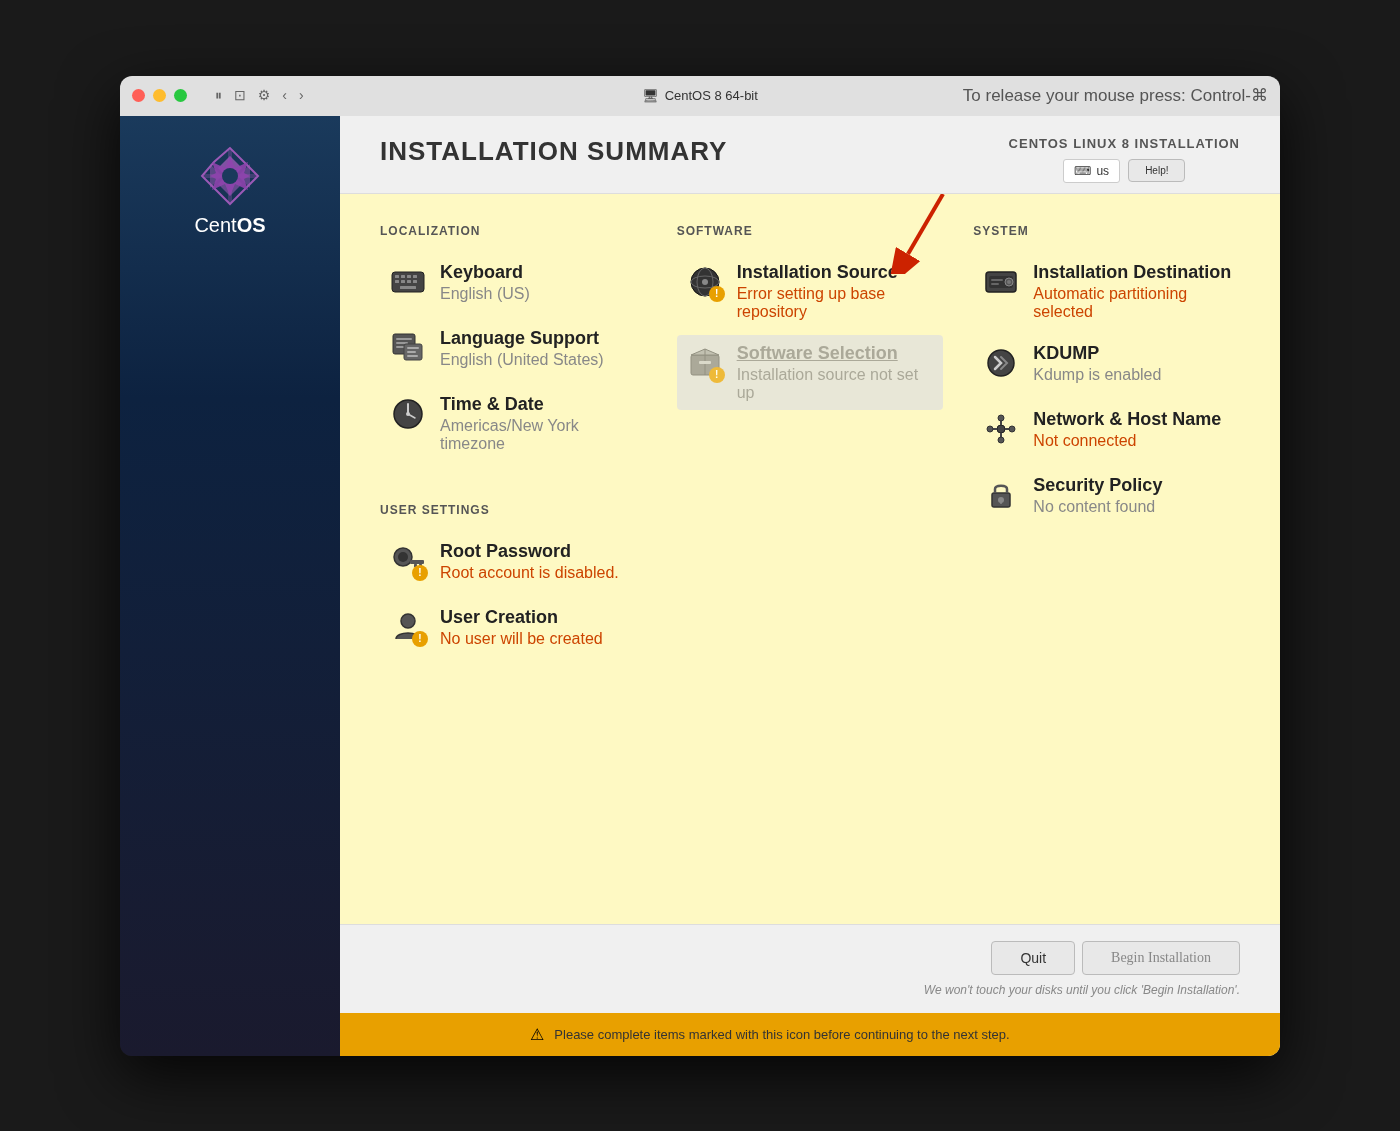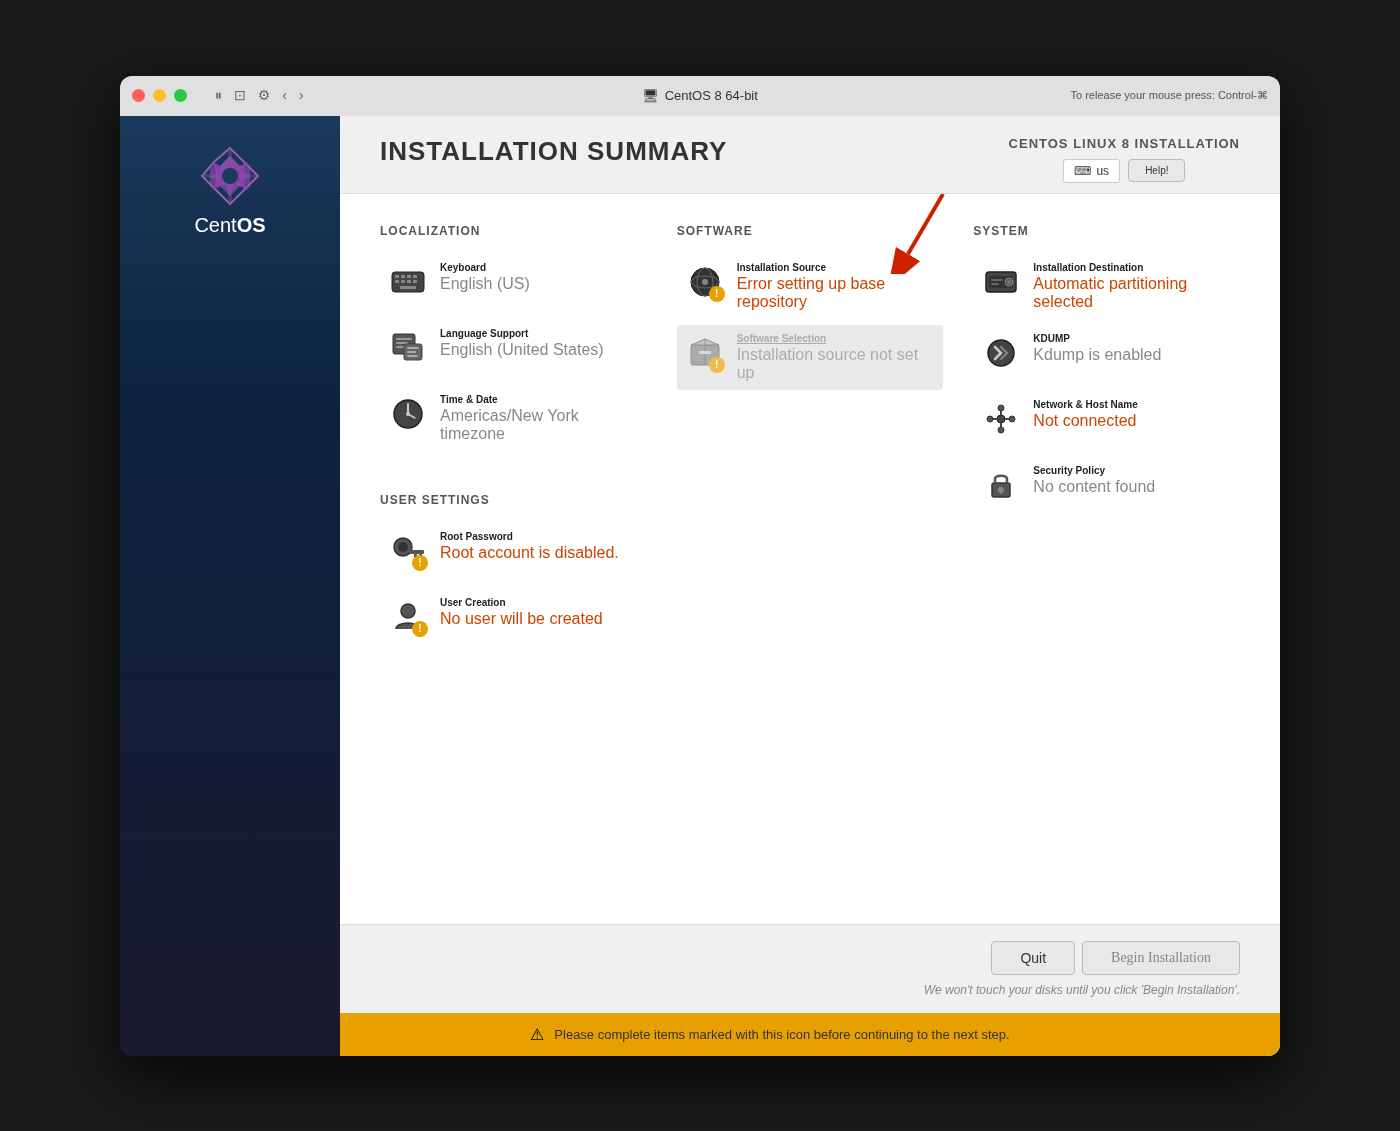--- a/index.html
+++ b/index.html
@@ -32,21 +32,21 @@
       transform: translateX(-50%);
       font-size: 13px;
       color: #333;
       display: flex;
       align-items: center;
       gap: 6px;
     }
     .titlebar-right {
       position: absolute;
       right: 12px;
-      font-size: 11px;
+      font-size: 17px;
       color: #555;
     }
     .traffic-light {
       width: 13px; height: 13px; border-radius: 50%;
       cursor: pointer;
     }
     .tl-red { background: #ff5f57; }
     .tl-yellow { background: #febc2e; }
     .tl-green { background: #28c840; }
     .titlebar-icons {
@@ -79,21 +79,21 @@
       height: 60px;
     }
     .logo-text {
       color: white;
       font-size: 20px;
       font-weight: 300;
     }
     .logo-text span { font-weight: 600; }
     .main-content {
       flex: 1;
-      background: #ffffff;
+      background: #fef9c3;
       display: flex;
       flex-direction: column;
     }
     .top-bar {
       background: #f0f0f0;
       padding: 20px 40px 10px 40px;
       display: flex;
       justify-content: space-between;
       align-items: flex-start;
       border-bottom: 1px solid #ddd;
@@ -176,21 +176,21 @@
       height: 40px;
       flex-shrink: 0;
       display: flex;
       align-items: center;
       justify-content: center;
       font-size: 28px;
       position: relative;
     }
     .item-text { display: flex; flex-direction: column; gap: 2px; }
     .item-name {
-      font-size: 10px;
+      font-size: 18px;
       font-weight: 600;
       color: #222;
     }
     .item-sub {
       font-size: 16px;
       color: #888;
     }
     .item-sub.error { color: #cc4400; }
     .item-sub.warning-text { color: #cc4400; }
     .warning-badge {

